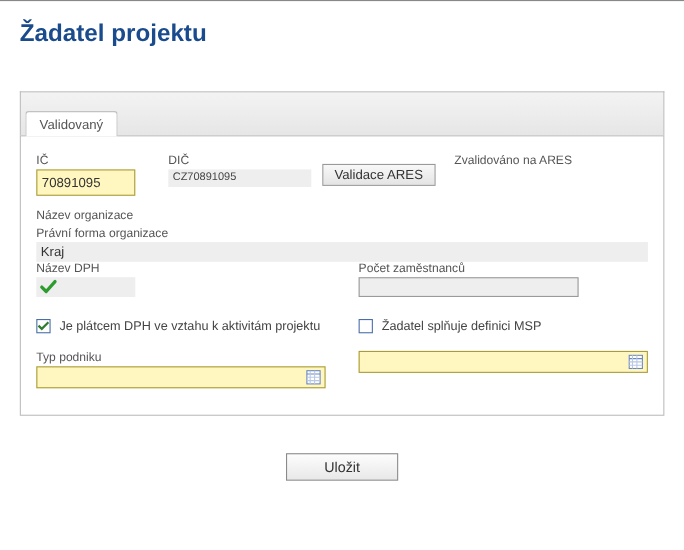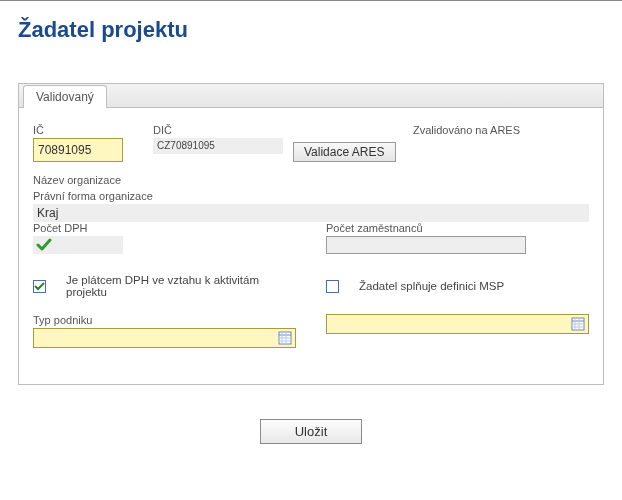--- a/index.html
+++ b/index.html
@@ -21,21 +21,21 @@
     font-size: 22px;
     font-weight: bold;
     color: #1a4b8c;
   }
   .tabstrip {
     display: flex;
     align-items: flex-end;
     background: linear-gradient(#f3f3f3, #e6e6e6);
     border: 1px solid #bdbdbd;
     border-bottom: none;
-    height: 24px;
+    height: 40px;
     padding-left: 4px;
   }
   .tab {
     background: #fff;
     border: 1px solid #bdbdbd;
     border-bottom: none;
     border-radius: 3px 3px 0 0;
     padding: 4px 12px;
     font-size: 12px;
     color: #555;
@@ -100,21 +100,21 @@
   }
   .pocet-box {
     background: #eeeeee;
     border: 1px solid #9a9a9a;
     min-height: 18px;
     width: 200px;
   }
   .chk-row {
     display: flex;
     align-items: center;
-    gap: 20px;
+    gap: 8px;
     font-size: 11.5px;
     color: #444;
   }
   .chkbox {
     width: 13px; height: 13px;
     border: 1px solid #4a6ea9;
     display: inline-flex;
     align-items: center;
     justify-content: center;
     background: #fff;
@@ -161,40 +161,40 @@
 
     <div class="row">
       <div style="width:110px">
         <div class="label">IČ</div>
         <div class="val-yellow">70891095</div>
       </div>
       <div style="width:130px">
         <div class="label">DIČ</div>
         <div class="val-strip">CZ70891095</div>
       </div>
-      <div style="width:110px; display:flex; align-items:flex-end;">
+      <div style="width:110px; display:flex; align-items:center;">
         <button class="btn">Validace ARES</button>
       </div>
       <div style="flex:1">
         <div class="label">Zvalidováno na ARES</div>
       </div>
     </div>
 
     <div style="margin-bottom:4px">
       <div class="label">Název organizace</div>
     </div>
 
     <div style="">
       <div class="label">Právní forma organizace</div>
       <div class="full-strip">Kraj</div>
     </div>
 
     <div class="row2" style="margin-bottom:20px">
       <div class="half">
-        <div class="label">Počet DPH</div>
+        <div class="label">Název DPH</div>
         <div class="platce-box">
           <span class="check-green">
             <svg viewBox="0 0 16 16">
                 <path d="M2 8 L6 12 L14 3" stroke="#2e9b2e" stroke-width="3" fill="none" stroke-linecap="round" stroke-linejoin="round"></path>
               </svg>
           </span>
         </div>
       </div>
       <div class="half">
         <div class="label">Počet zaměstnanců</div>
@@ -210,21 +210,21 @@
             </svg>
         </span>
         <span>Je plátcem DPH ve vztahu k aktivitám projektu</span>
       </div>
       <div class="half chk-row">
         <span class="chkbox"></span>
         <span>Žadatel splňuje definici MSP</span>
       </div>
     </div>
 
-    <div class="row2" style="margin-bottom:12px">
+    <div class="row2" style="margin-bottom:0">
       <div class="half">
         <div class="label">Typ podniku</div>
         <div class="select-yellow">
           <span class="select-icon">
             <svg viewBox="0 0 14 14">
               <rect x="1" y="1" width="12" height="12" fill="#fff" stroke="#6a88c0"></rect>
               <line x1="1" y1="4" x2="13" y2="4" stroke="#6a88c0"></line>
               <line x1="1" y1="7" x2="13" y2="7" stroke="#b8c8e6"></line>
               <line x1="1" y1="10" x2="13" y2="10" stroke="#b8c8e6"></line>
               <line x1="4" y1="1" x2="4" y2="13" stroke="#b8c8e6"></line>

